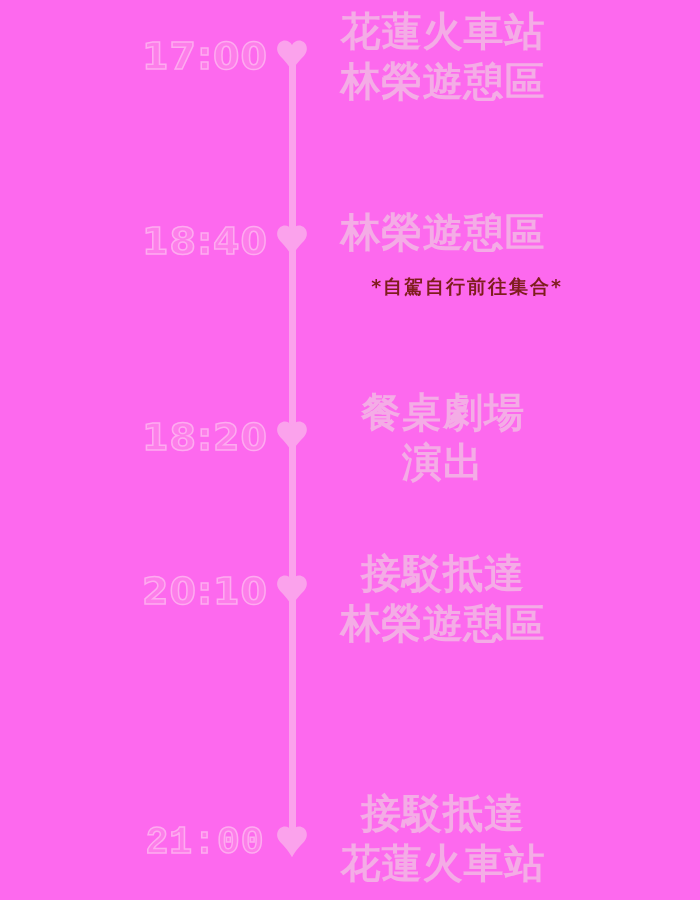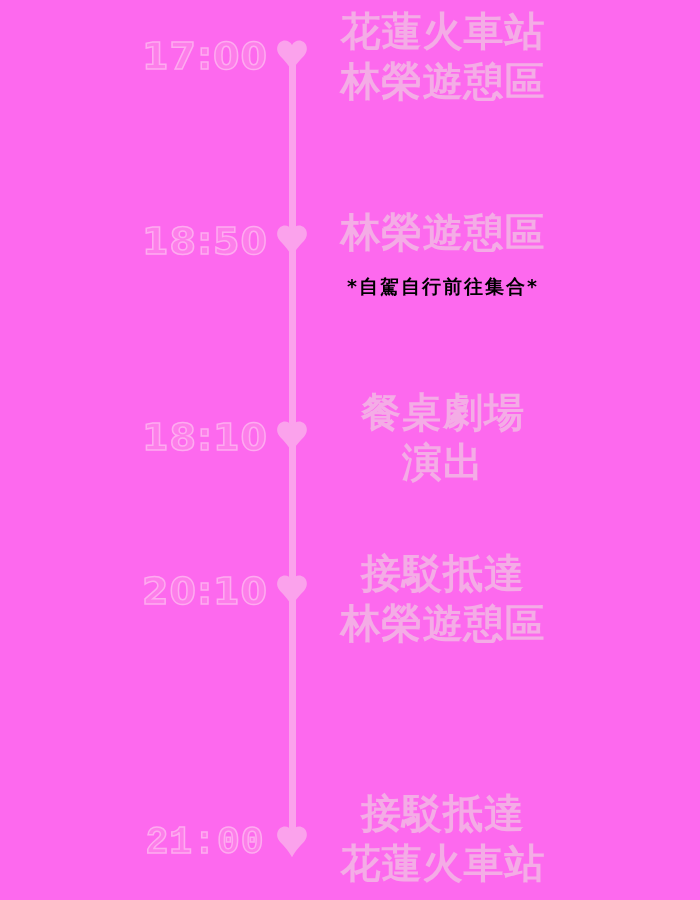--- a/index.html
+++ b/index.html
@@ -73,22 +73,23 @@
     letter-spacing: 1px;
     white-space: nowrap;
   }
   .row-1 .event { top: calc(50% + 12px); }
   .row-3 .event { top: calc(50% + 7px); }
   .event .note {
     font-size: 19px;
     line-height: 26px;
     font-weight: 700;
     letter-spacing: 2px;
-    color: #000000;
+    color: #7f1d1d;
     margin-top: 16px;
+    text-align: right;
   }
 </style>
 </head>
 <body>
 
 <div class="canvas">
 
   <div class="timeline-line"></div>
 
   <section class="row row-0">
@@ -96,32 +97,32 @@
     <svg class="heart" viewBox="0 0 36 34" aria-hidden="true">
       <path fill="#fba2ec" d="M18 6.5 C15.8 2.2 10.4 0.9 6.9 3.8 C3.2 6.9 2.9 12.2 6.2 16.2 C9.2 19.8 14.5 24.6 18 31.5 C21.5 24.6 26.8 19.8 29.8 16.2 C33.1 12.2 32.8 6.9 29.1 3.8 C25.6 0.9 20.2 2.2 18 6.5 Z"></path>
     </svg>
     <div class="event">
       <div>花蓮火車站</div>
       <div>林榮遊憩區</div>
     </div>
   </section>
 
   <section class="row row-1">
-    <div class="time">18:50</div>
+    <div class="time">18:40</div>
     <svg class="heart" viewBox="0 0 36 34" aria-hidden="true">
       <path fill="#fba2ec" d="M18 6.5 C15.8 2.2 10.4 0.9 6.9 3.8 C3.2 6.9 2.9 12.2 6.2 16.2 C9.2 19.8 14.5 24.6 18 31.5 C21.5 24.6 26.8 19.8 29.8 16.2 C33.1 12.2 32.8 6.9 29.1 3.8 C25.6 0.9 20.2 2.2 18 6.5 Z"></path>
     </svg>
     <div class="event">
       <div>林榮遊憩區</div>
       <div class="note">*自駕自行前往集合*</div>
     </div>
   </section>
 
   <section class="row row-2">
-    <div class="time">18:10</div>
+    <div class="time">18:20</div>
     <svg class="heart" viewBox="0 0 36 34" aria-hidden="true">
       <path fill="#fba2ec" d="M18 6.5 C15.8 2.2 10.4 0.9 6.9 3.8 C3.2 6.9 2.9 12.2 6.2 16.2 C9.2 19.8 14.5 24.6 18 31.5 C21.5 24.6 26.8 19.8 29.8 16.2 C33.1 12.2 32.8 6.9 29.1 3.8 C25.6 0.9 20.2 2.2 18 6.5 Z"></path>
     </svg>
     <div class="event">
       <div>餐桌劇場</div>
       <div>演出</div>
     </div>
   </section>
 
   <section class="row row-3">

